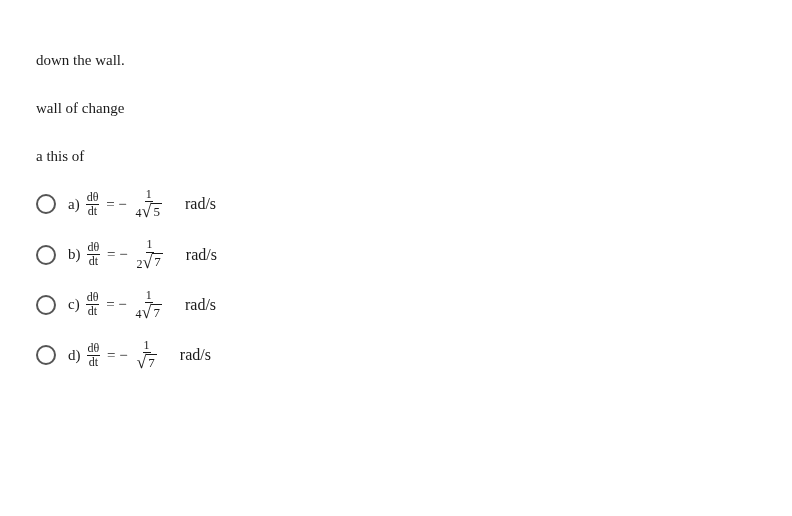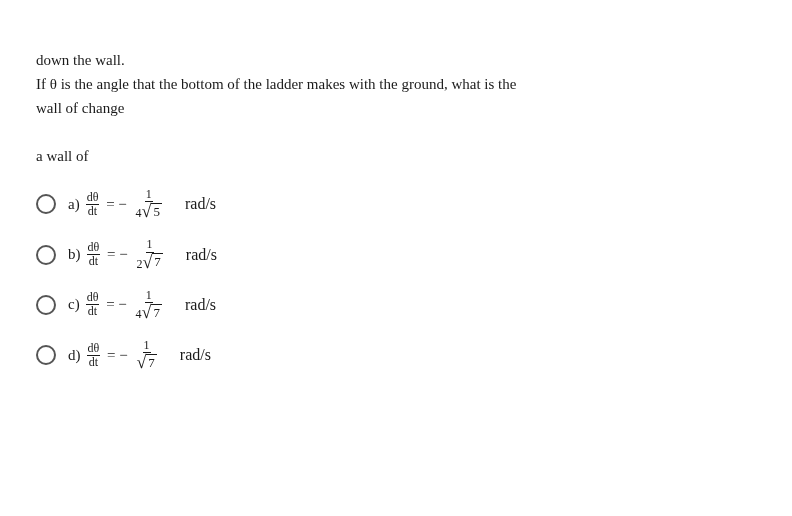--- a/index.html
+++ b/index.html
@@ -132,24 +132,24 @@
       padding: 0 1px;
     }
   </style>
 </head>
 <body>
 
 <div>
   <div class="question-text">
     <br>
     <span>down the wall.</span><br>
-    <span>If θ is the angle that the bottom of the ladder makes with the ground, what is the</span><br>
+    <br>
     <span>wall of change</span><br>
     <br>
-    <span>a wall of</span><br>
+    <span>a this of</span><br>
   </div>
 
   <div class="options-container">
 
     <div class="option-row">
       <div class="radio-circle"></div>
       <div class="option-label">
         <span class="option-letter">a)</span>
         <span class="math-expr">
           <span class="dθdt">

